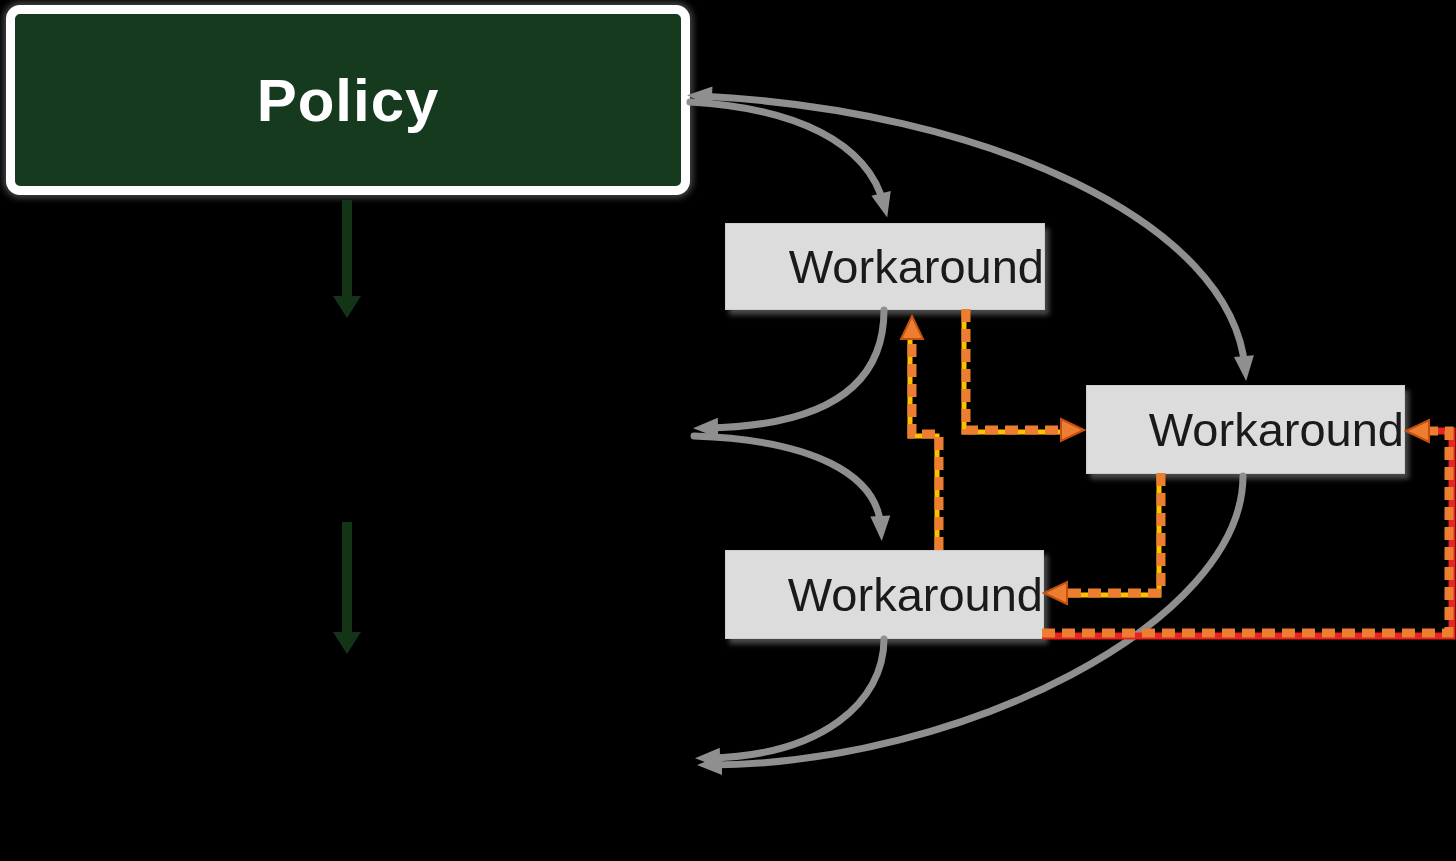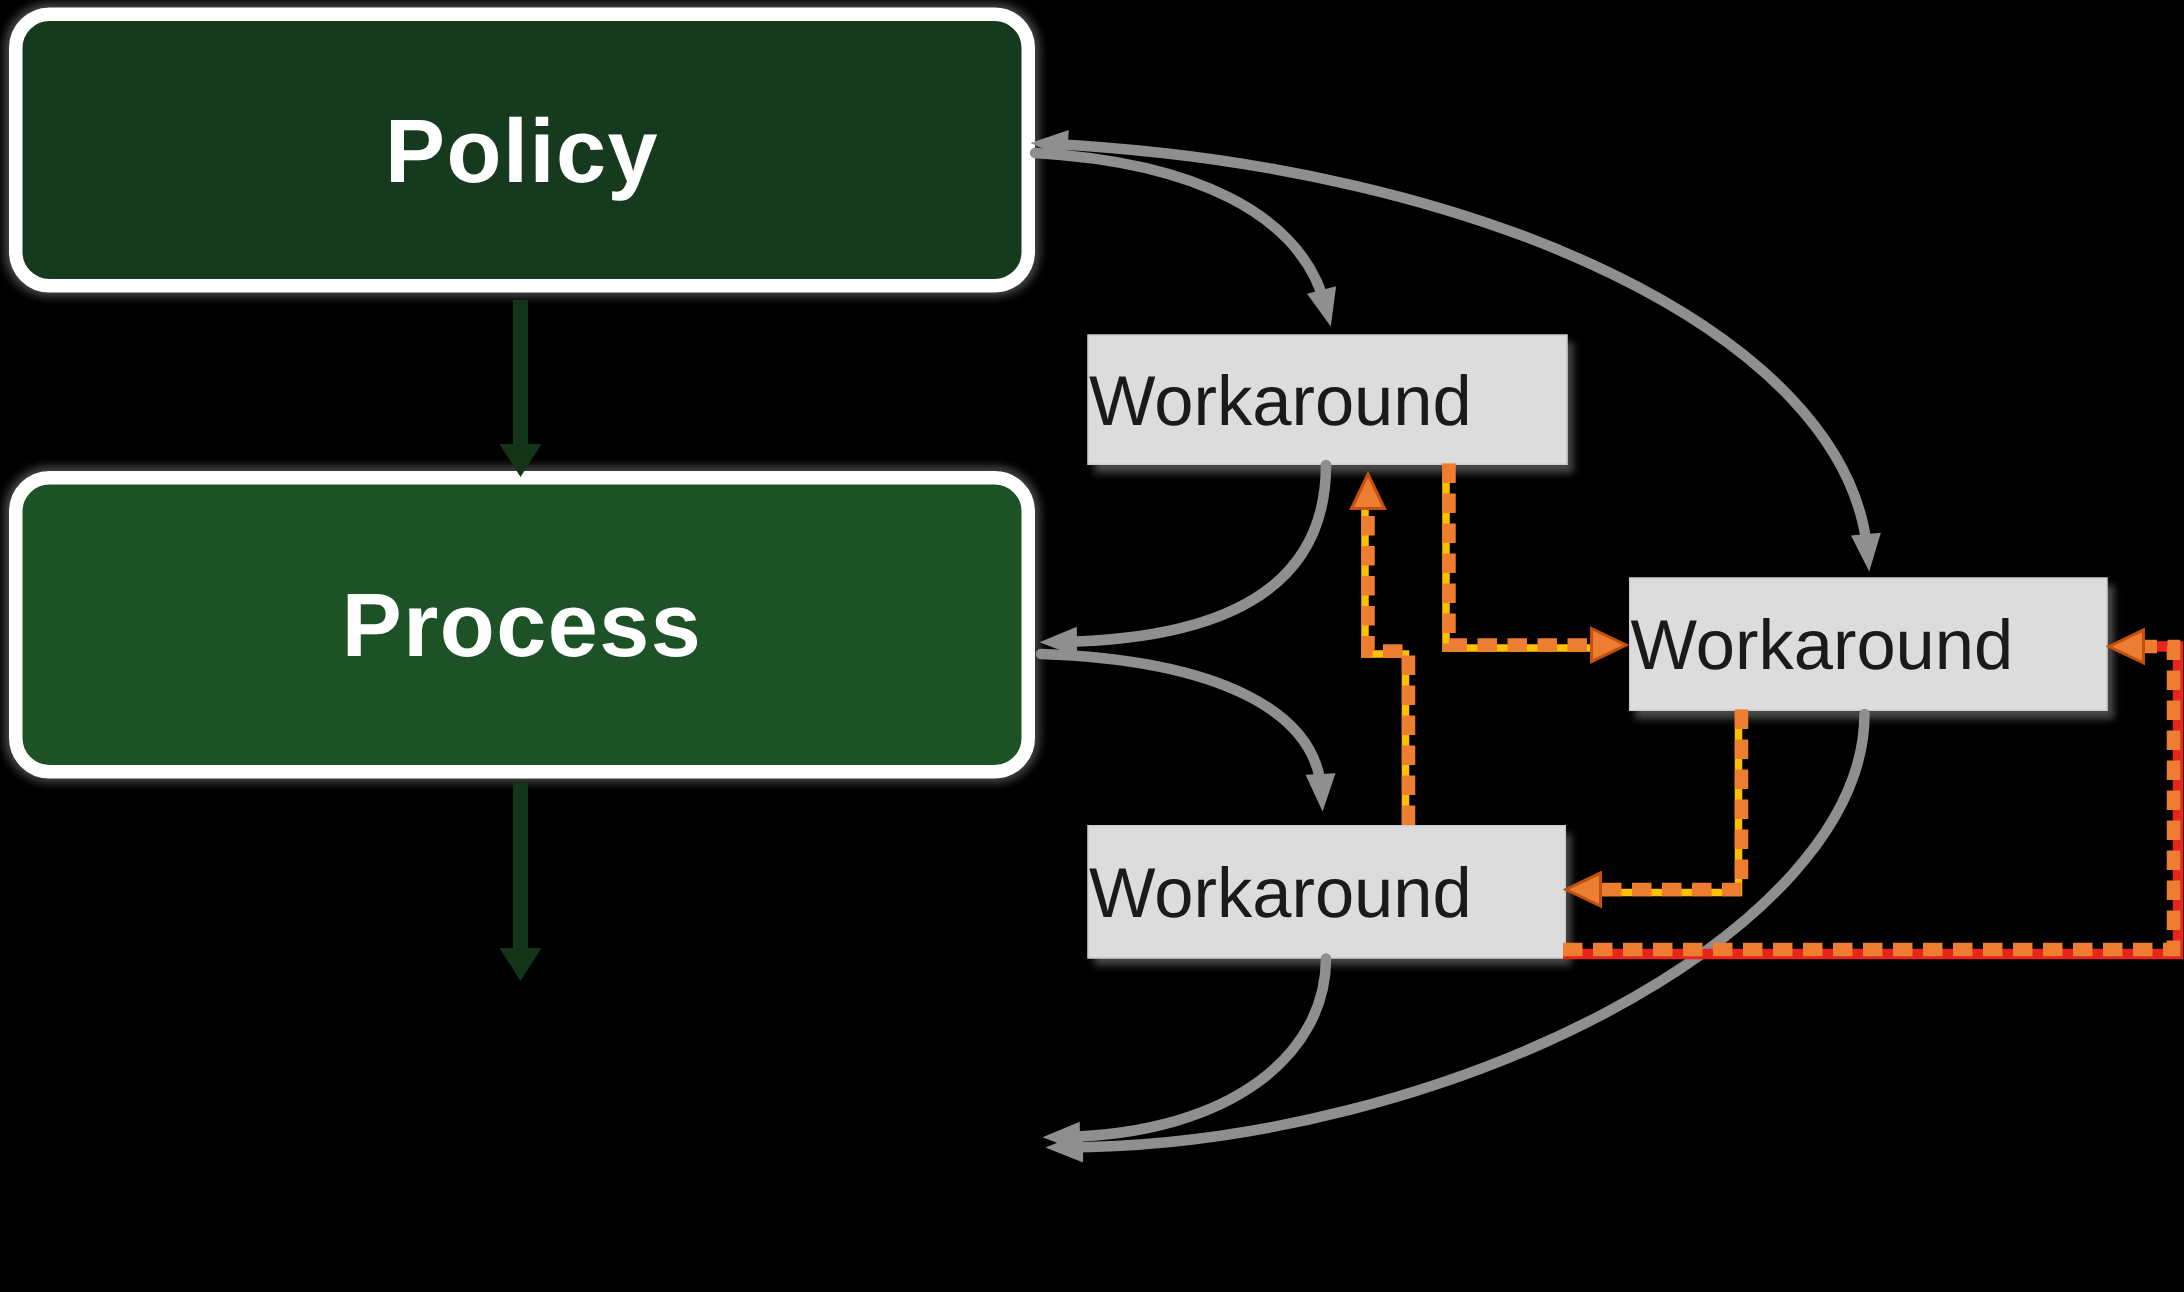--- a/index.html
+++ b/index.html
@@ -4,36 +4,36 @@
 <style>
   html,body{margin:0;padding:0;background:#000;}
   #canvas{
     position:relative;width:1456px;height:861px;overflow:hidden;
     background:var(--background,#000);
     font-family:"Liberation Sans",sans-serif;
   }
   
   .gbox{
     position:absolute;left:6px;width:666px;
-    border:9px solid #fff;border-radius:27px;
+    border:9px solid #fff;border-radius:14px;
     display:flex;align-items:center;justify-content:center;
     color:#fff;font-weight:bold;font-size:60px;letter-spacing:1px;
     box-shadow:0 0 6px 3px rgba(150,150,150,.45);
     z-index:2;
   }
   #policy{top:5px;height:172px;background:var(--policy_fill,#163a1e);}
   #process{top:314px;height:187px;background:var(--process_fill,#1d5126);}
   #practice{top:653px;height:186px;background:var(--practice_fill,#2a7132);}
   
   .wbox{
     position:absolute;
     background:var(--workaround_fill,#dcdcdc);
     color:var(--workaround_text,#1a1a1a);
     border:1px solid #cdcdcd;
-    display:flex;align-items:center;justify-content:flex-start;
+    display:flex;align-items:center;justify-content:flex-end;
     font-size:47px;font-weight:400;
     box-shadow:4px 5px 5px rgba(145,145,145,.5);
     z-index:2;
   }
   #wa{left:725px;top:223px;width:318px;height:85px;}
   #wb{left:1086px;top:385px;width:317px;height:87px;}
   #wc{left:725px;top:550px;width:317px;height:87px;}
   
   #arrows{position:absolute;left:0;top:0;z-index:3;pointer-events:none;}
   .stroke-gray{stroke:var(--gray_arrow,#8f8f8f);stroke-width:7;fill:none;stroke-linecap:round;}
@@ -45,23 +45,20 @@
   .mk-gray{fill:var(--gray_arrow,#8f8f8f);}
   .mk-orange{fill:var(--orange_arrow,#ed7d31);stroke:#c3500f;stroke-width:2;}
 </style>
 </head>
 <body>
 
 <div id="canvas">
 
   <div class="gbox" id="policy">
     <span>Policy</span>
-  </div>
-  <div class="gbox" id="process">
-    <span>Process</span>
   </div>
 
   <div class="wbox" id="wa">
     <span>Workaround</span>
   </div>
   <div class="wbox" id="wb">
     <span>Workaround</span>
   </div>
   <div class="wbox" id="wc">
     <span>Workaround</span>

